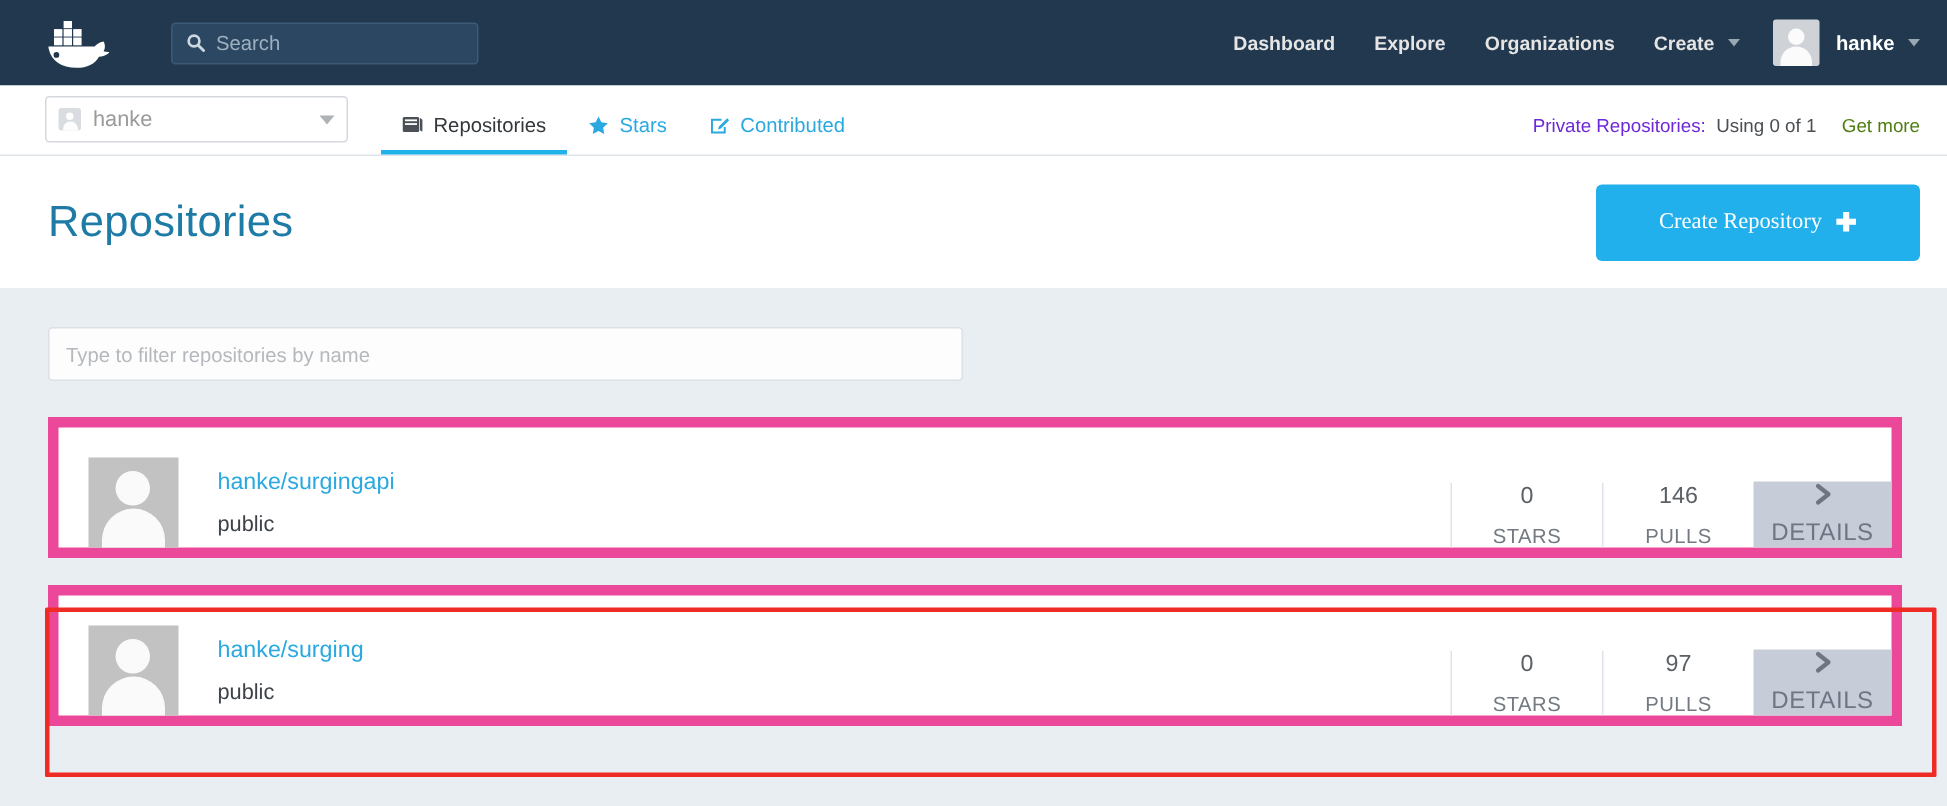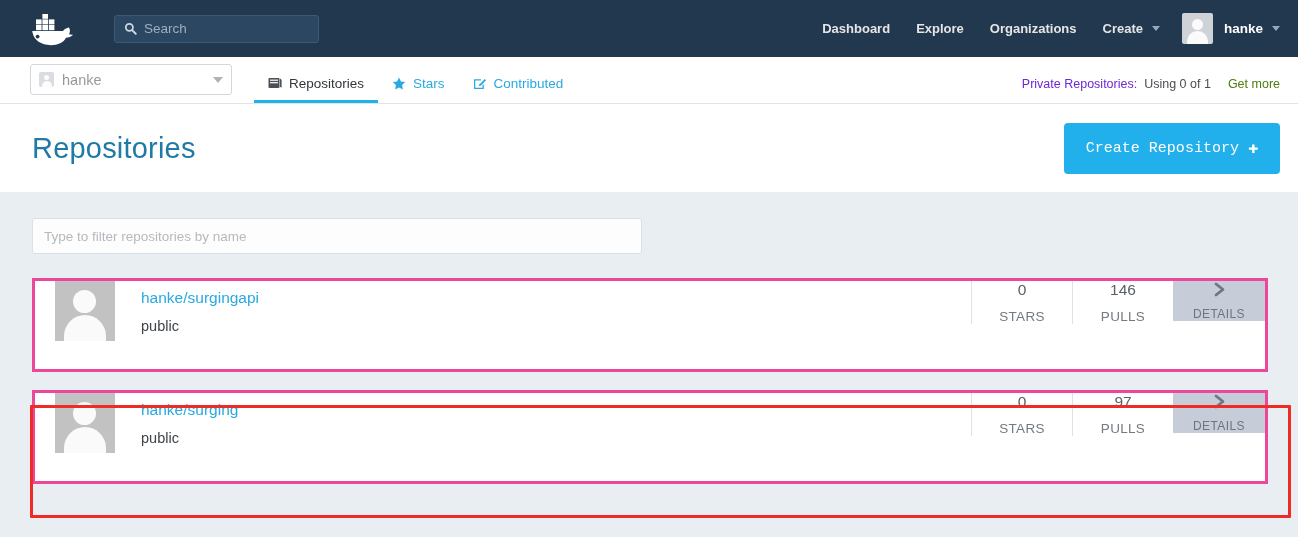--- a/index.html
+++ b/index.html
@@ -223,21 +223,21 @@
   .create-btn {
     margin-left: auto;
     background: #21b0ec;
     color: #ffffff;
     font-size: 15px;
     border: none;
     border-radius: 4px;
     width: 216px;
     height: 51px;
     cursor: pointer;
-    font-family: Liberation Mono, monospace;
+    font-family: Liberation Serif, serif;
     display: flex;
     align-items: center;
     justify-content: center;
   }
   .plus-glyph { margin-left: 9px; font-size: 17px; font-weight: bold; line-height: 1; }
 
   
   .content {
     background: #e9eef3;
     padding: 26px 30px 0 32px;
@@ -257,24 +257,24 @@
     font-family: inherit;
     outline: none;
     display: block;
   }
   .filter-input::placeholder { color: #b5b9bd; }
 
   .repo-list { margin-top: 24px; }
   .repo-row {
     display: flex;
     background: #ffffff;
-    border: 3px solid #ec4899;
+    border: 7px solid #ec4899;
     height: 94px;
     box-sizing: border-box;
-    align-items: flex-start;
+    align-items: flex-end;
     position: relative;
   }
   .repo-row + .repo-row { margin-top: 18px; }
   .repo-main {
     flex: 1 1 auto;
     display: flex;
     align-items: center;
     padding-left: 20px;
   }
   .repo-avatar {
@@ -324,21 +324,21 @@
     flex-direction: column;
     align-items: center;
     justify-content: center;
     flex: 0 0 auto;
     cursor: pointer;
   }
   .chev {
     display: block;
   }
   .details-lbl {
-    font-size: 12px;
+    font-size: 16px;
     color: #6e7684;
     margin-top: 9px;
     letter-spacing: 0.4px;
   }
 
   
   .annot-box {
     position: absolute;
     border: 3px solid #ee2b24;
     pointer-events: none;

